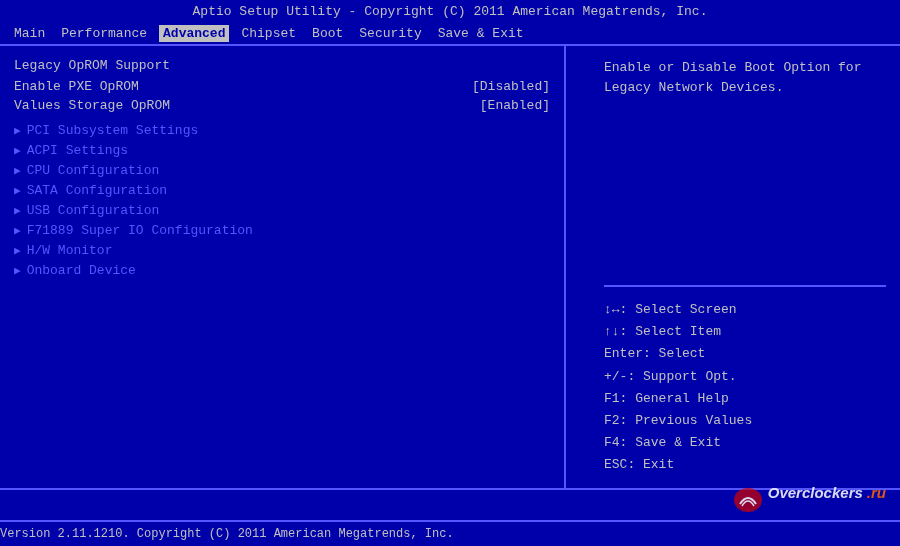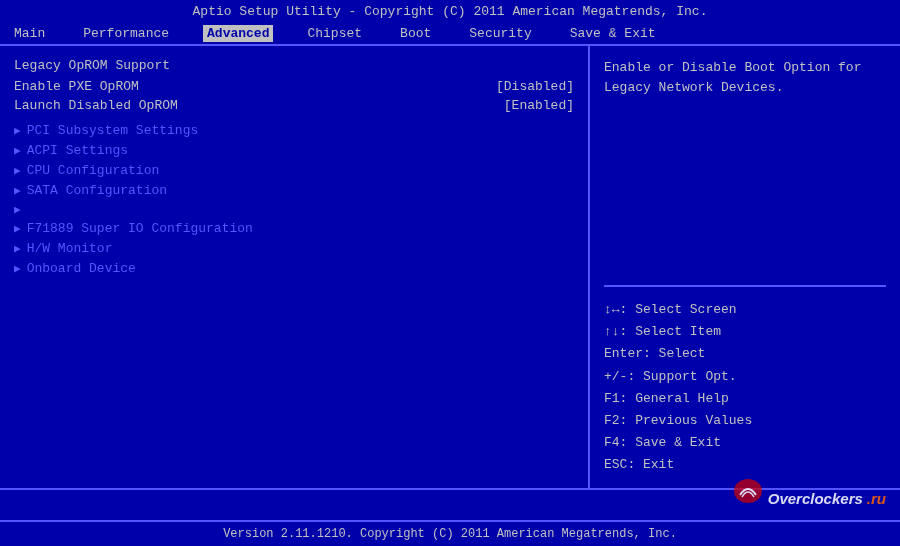--- a/index.html
+++ b/index.html
@@ -20,21 +20,21 @@
       color: #c0c0c0;
       font-size: 13px;
     }
 
     
     #menu-bar {
       background: #0000aa;
       display: flex;
       flex-direction: row;
       padding: 2px 10px;
-      gap: 30px;
+      gap: 8px;
       color: #c0c0c0;
       font-size: 13px;
     }
     .menu-item {
       cursor: pointer;
       padding: 1px 4px;
       color: #c0c0c0;
     }
     .menu-item.active {
       background: #c0c0c0;
@@ -42,20 +42,21 @@
       font-weight: bold;
     }
 
     
     #main-content {
       display: flex;
       flex-direction: row;
       height: calc(100% - 72px - 28px);
       border-top: 2px solid #5555ff;
       border-bottom: 2px solid #5555ff;
+      gap: 24px;
     }
 
     
     #left-panel {
       flex: 1;
       padding: 12px 14px;
       border-right: 2px solid #5555ff;
       color: #c0c0c0;
       font-size: 13px;
     }
@@ -114,41 +115,40 @@
       color: #c0c0c0;
       font-size: 13px;
       line-height: 1.7;
       border-top: 2px solid #5555ff;
       padding-top: 12px;
     }
 
     
     #footer {
       background: #0000aa;
-      text-align: center;
       padding: 5px 0;
       color: #c0c0c0;
       font-size: 12px;
       border-top: 2px solid #5555ff;
       position: absolute;
       bottom: 0;
       width: 100%;
     }
 
     
     #watermark {
       position: absolute;
-      bottom: 39px;
+      bottom: 30px;
       right: 14px;
       font-size: 13px;
       font-style: italic;
       color: #c0c0c0;
       opacity: 0.85;
       display: flex;
-      align-items: flex-end;
+      align-items: flex-start;
       gap: 4px;
     }
     #watermark-logo {
       display: inline-block;
       width: 32px;
       height: 32px;
     }
   </style>
 </head>
 <body>
@@ -170,21 +170,21 @@
 <div id="main-content">
 
   <div id="left-panel">
     <div class="section-title">Legacy OpROM Support</div>
     <div id="settings-list">
         <div class="setting-row">
           <span class="setting-label">Enable PXE OpROM</span>
           <span class="setting-value">[Disabled]</span>
         </div>
         <div class="setting-row">
-          <span class="setting-label">Launch Disabled OpROM</span>
+          <span class="setting-label">Values Storage OpROM</span>
           <span class="setting-value">[Enabled]</span>
         </div>
       </div>
     <div class="divider"></div>
     <div id="links-list">
         <div class="menu-link">
           <span class="arrow">▶</span>
           <span class="link-text">PCI Subsystem Settings</span>
         </div>
         <div class="menu-link">
@@ -194,20 +194,21 @@
         <div class="menu-link">
           <span class="arrow">▶</span>
           <span class="link-text">CPU Configuration</span>
         </div>
         <div class="menu-link">
           <span class="arrow">▶</span>
           <span class="link-text">SATA Configuration</span>
         </div>
         <div class="menu-link">
           <span class="arrow">▶</span>
+          <span class="link-text">USB Configuration</span>
         </div>
         <div class="menu-link">
           <span class="arrow">▶</span>
           <span class="link-text">F71889 Super IO Configuration</span>
         </div>
         <div class="menu-link">
           <span class="arrow">▶</span>
           <span class="link-text">H/W Monitor</span>
         </div>
         <div class="menu-link">

